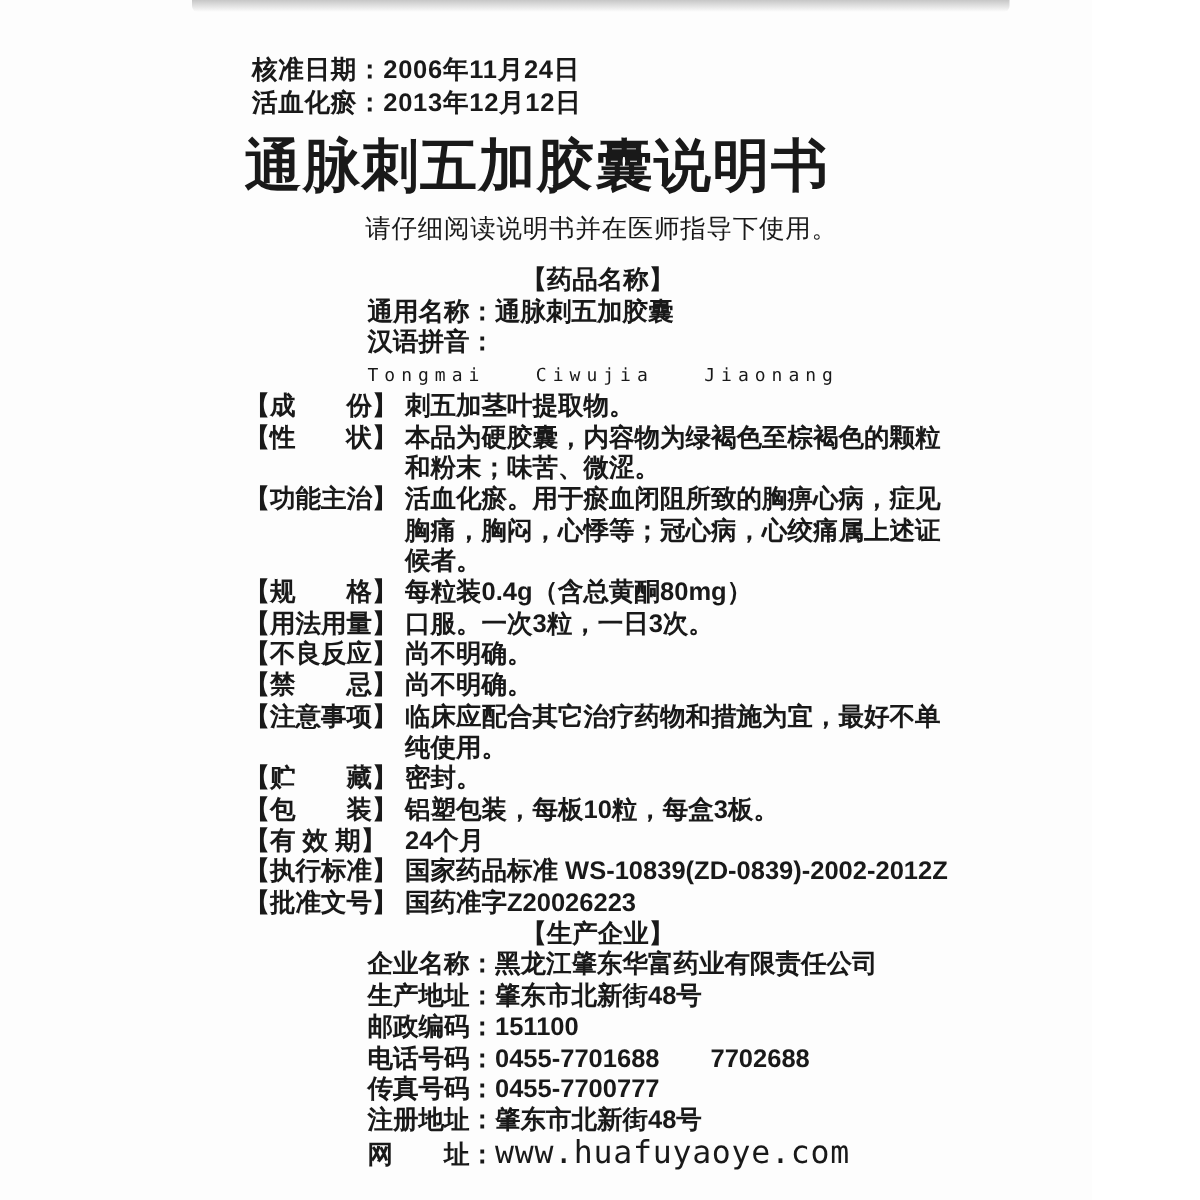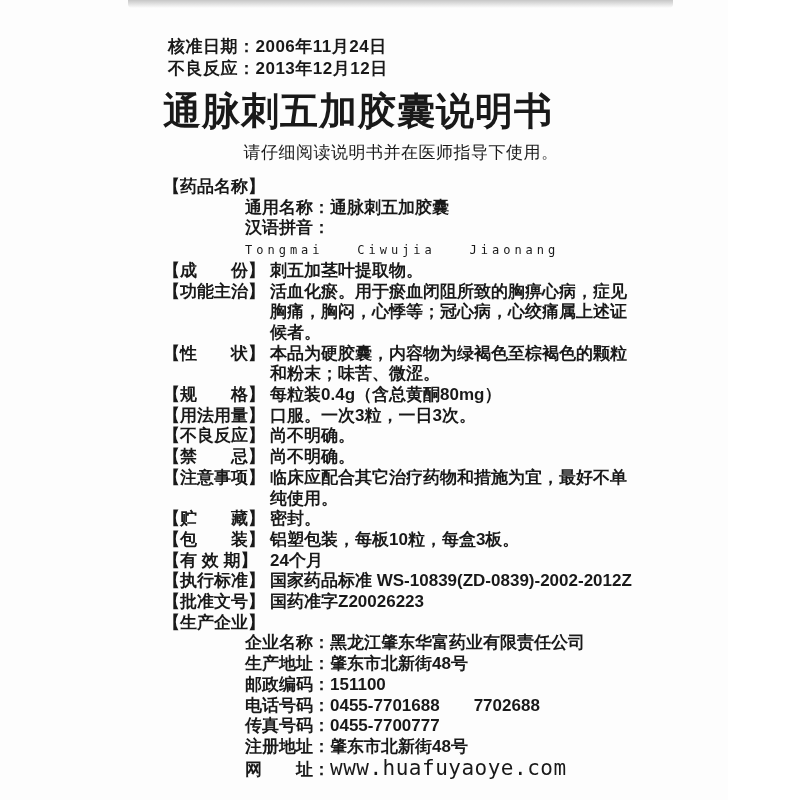--- a/index.html
+++ b/index.html
@@ -57,20 +57,21 @@
   }
   .body {
     margin-top: 12px;
     font-size: 17px;
     line-height: 20.7px;
     font-weight: 700;
   }
   .row {
     display: flex;
     align-items: flex-start;
+    justify-content: center;
   }
   .lbl {
     flex: 0 0 107px;
     white-space: nowrap;
   }
   .val {
     flex: 1 1 auto;
   }
   .sub {
     margin-left: 82px;
@@ -94,21 +95,21 @@
 </style>
 </head>
 <body>
 
 <div class="page">
   <div class="scan-smudge"></div>
   <div class="doc">
 
     <div class="dates">
       <div><span>核准日期：</span><span>2006年11月24日</span></div>
-      <div><span>不良反应：</span><span>2013年12月12日</span></div>
+      <div><span>活血化瘀：</span><span>2013年12月12日</span></div>
     </div>
 
     <h1 class="title">通脉刺五加胶囊说明书</h1>
     <div class="notice">请仔细阅读说明书并在医师指导下使用。</div>
 
     <div class="body">
 
       <div class="row">
         <span class="lbl">【药品名称】</span>
       </div>
@@ -116,27 +117,27 @@
       <div class="sub"><span class="inline-lbl">通用名称：</span><span>通脉刺五加胶囊</span></div>
 
       <div class="sub"><span class="inline-lbl">汉语拼音：</span><span class="mono pinyin">Tongmai   Ciwujia   Jiaonang</span></div>
 
       <div class="row">
         <span class="lbl">【成　　份】</span>
         <span class="val">刺五加茎叶提取物。</span>
       </div>
 
       <div class="row">
+        <span class="lbl">【性　　状】</span>
+        <span class="val">本品为硬胶囊，内容物为绿褐色至棕褐色的颗粒和粉末；味苦、微涩。</span>
+      </div>
+
+      <div class="row">
         <span class="lbl">【功能主治】</span>
         <span class="val">活血化瘀。用于瘀血闭阻所致的胸痹心病，症见胸痛，胸闷，心悸等；冠心病，心绞痛属上述证候者。</span>
-      </div>
-
-      <div class="row">
-        <span class="lbl">【性　　状】</span>
-        <span class="val">本品为硬胶囊，内容物为绿褐色至棕褐色的颗粒和粉末；味苦、微涩。</span>
       </div>
 
       <div class="row">
         <span class="lbl">【规　　格】</span>
         <span class="val">每粒装0.4g（含总黄酮80mg）</span>
       </div>
 
       <div class="row">
         <span class="lbl">【用法用量】</span>
         <span class="val">口服。一次3粒，一日3次。</span>

